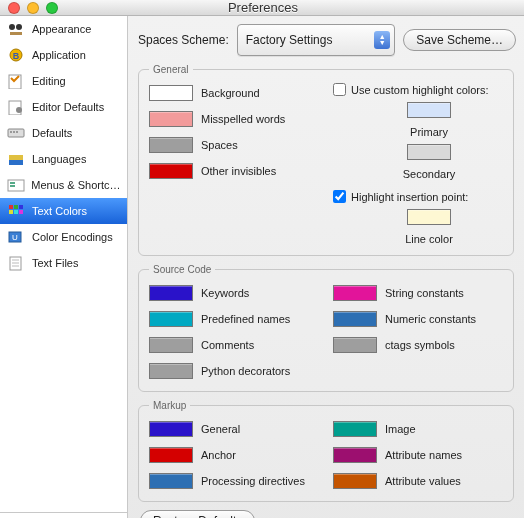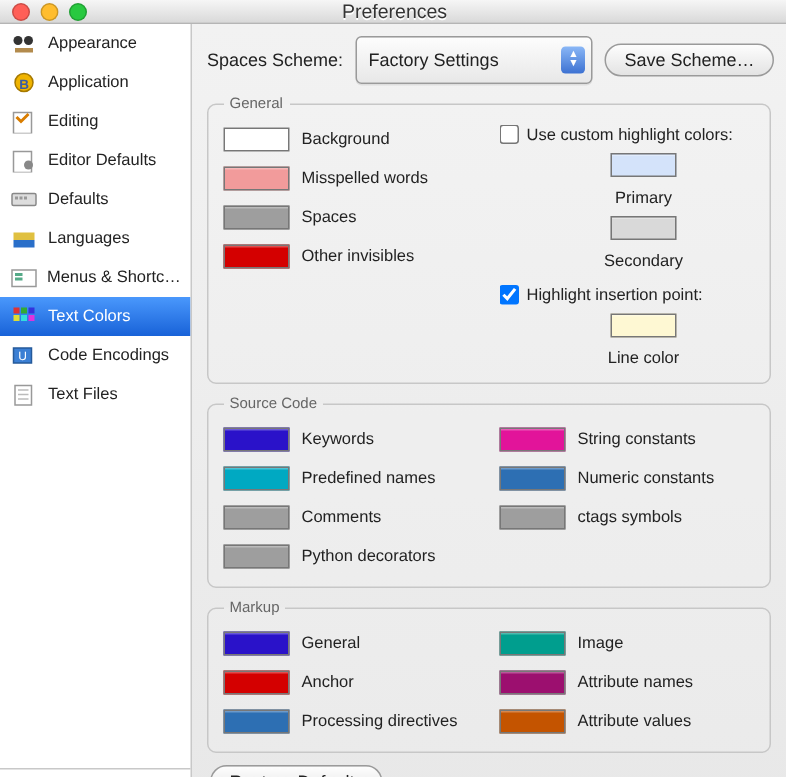--- a/index.html
+++ b/index.html
@@ -142,21 +142,21 @@
             </span>
             <span class="label">Text Colors</span>
           </div>
           <div class="side-item">
             <span class="icon">
               <svg width="18" height="16">
                 <rect x="2" y="3" width="12" height="10" fill="#3b7fd4" stroke="#255a9a"></rect>
                 <text x="8" y="11" font-size="8" text-anchor="middle" fill="#fff">U</text>
               </svg>
             </span>
-            <span class="label">Code Encodings</span>
+            <span class="label">Color Encodings</span>
           </div>
           <div class="side-item">
             <span class="icon">
               <svg width="18" height="16">
                 <rect x="3" y="2" width="11" height="13" fill="#fff" stroke="#999"></rect>
                 <line x1="5" y1="5" x2="12" y2="5" stroke="#bbb"></line>
                 <line x1="5" y1="8" x2="12" y2="8" stroke="#bbb"></line>
                 <line x1="5" y1="11" x2="12" y2="11" stroke="#bbb"></line>
               </svg>
             </span>

